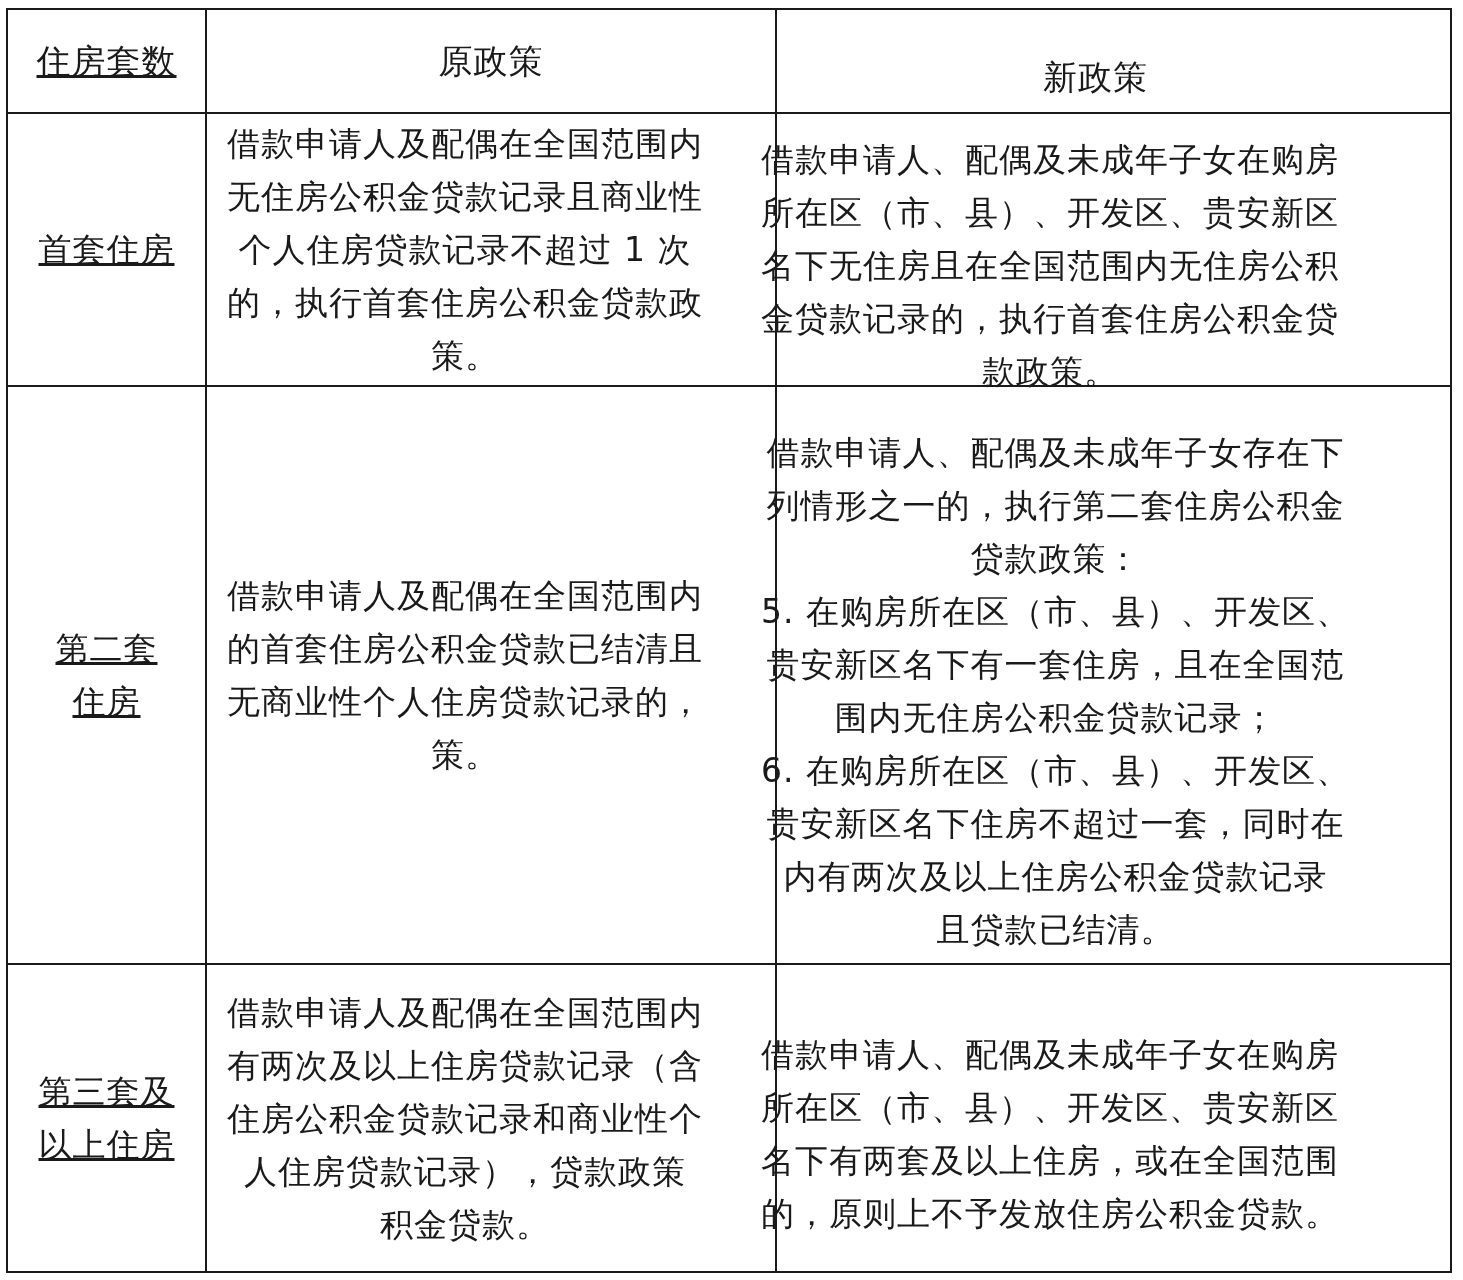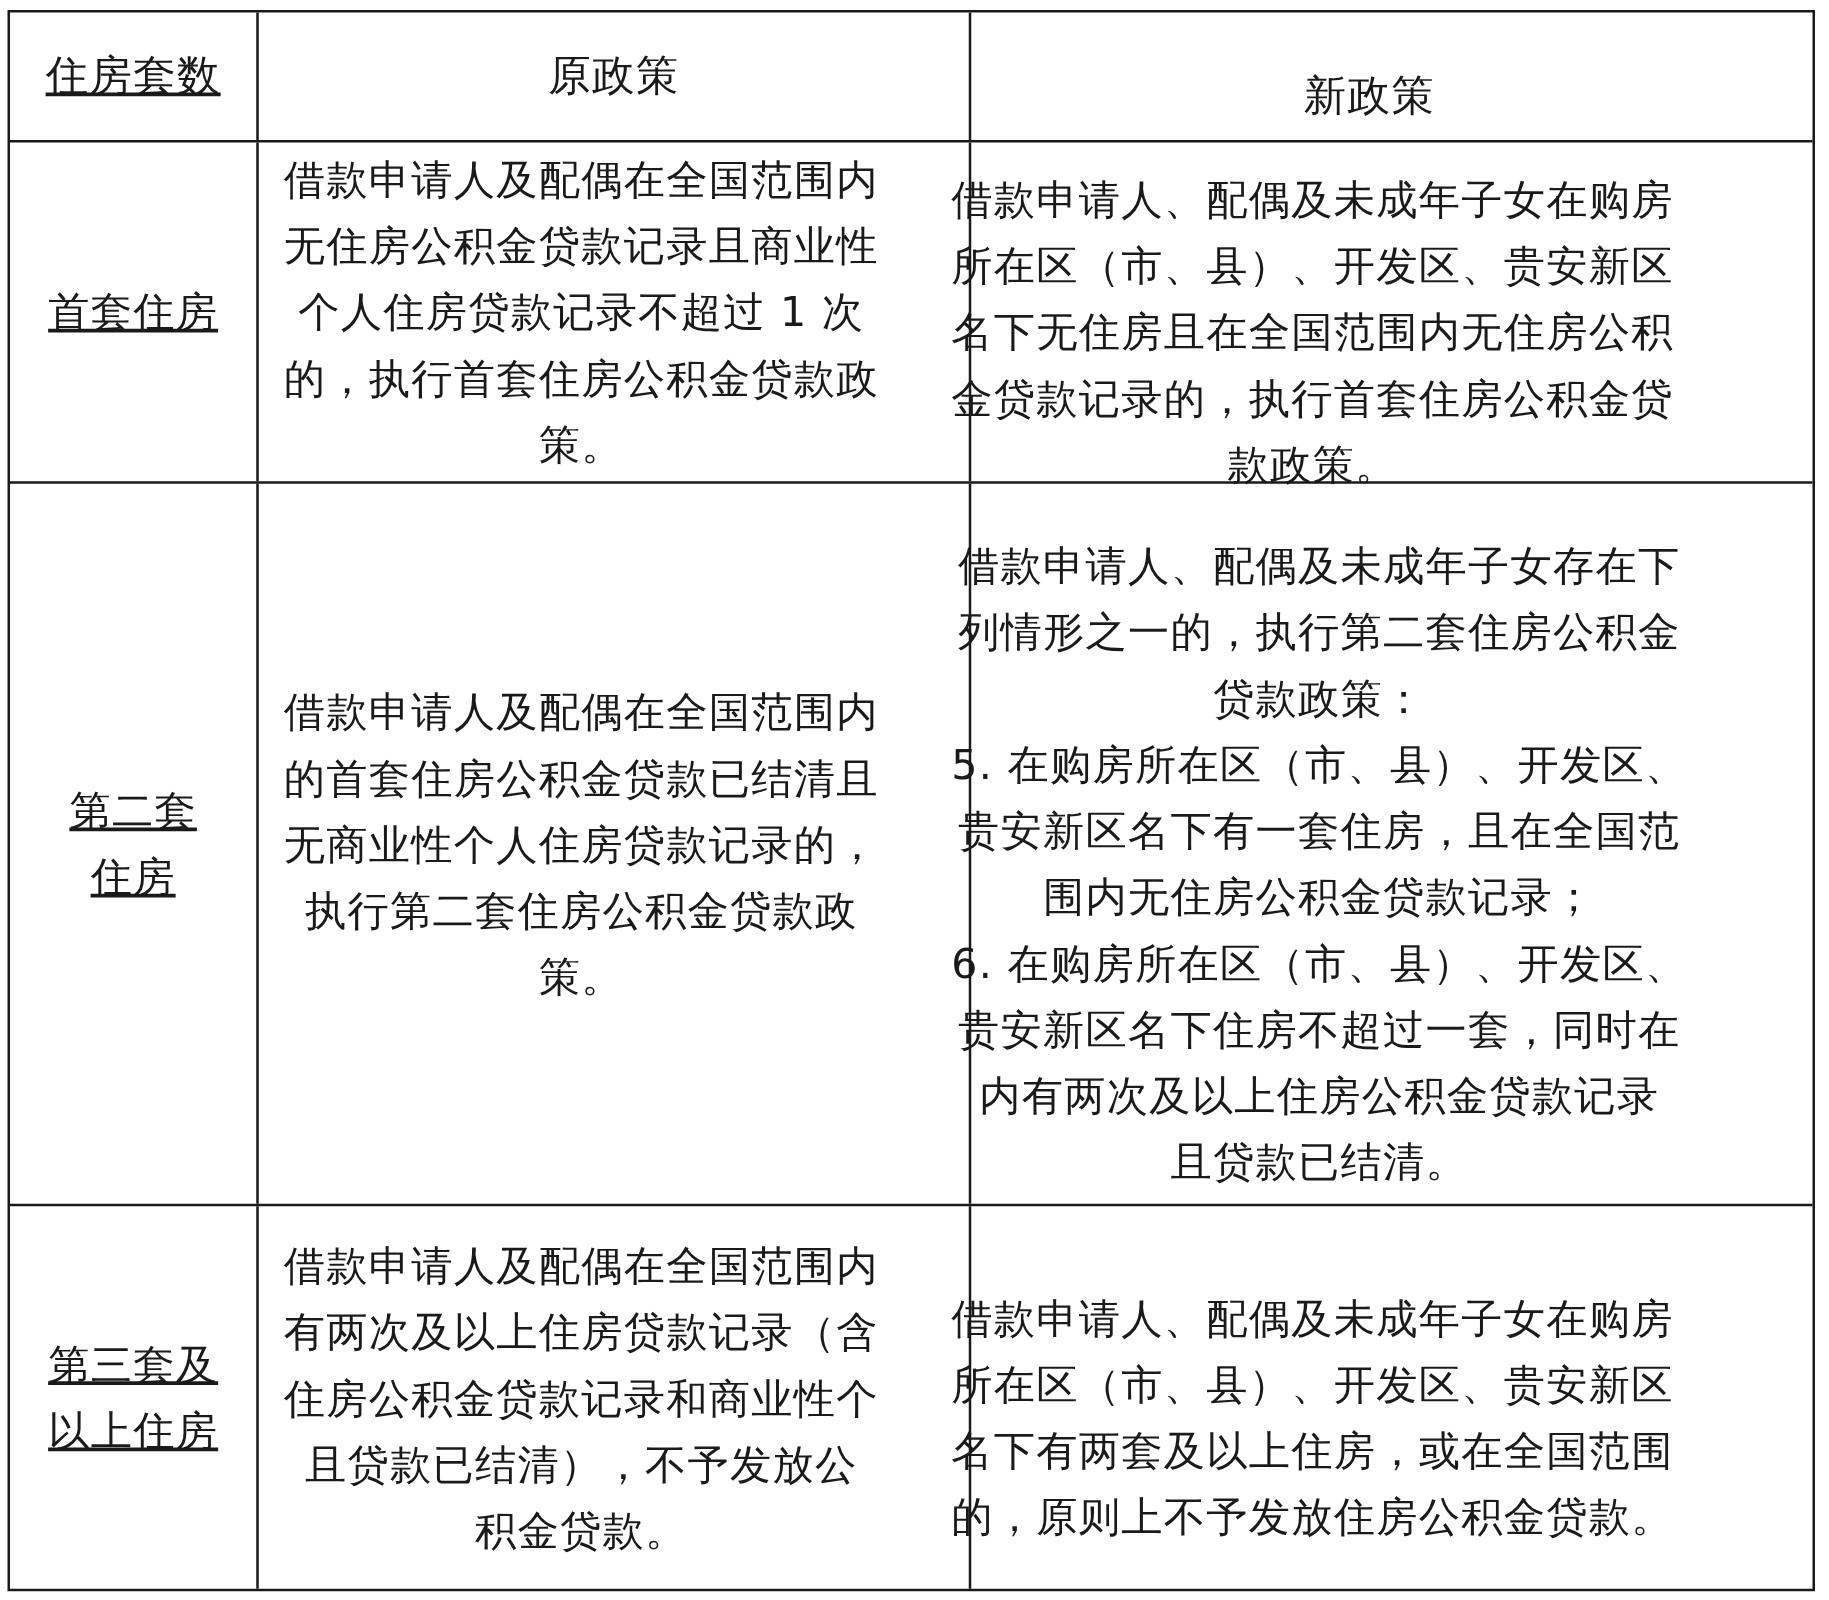--- a/index.html
+++ b/index.html
@@ -67,21 +67,20 @@
       <span class="txt">
         <span class="line">第二套</span>
         <span class="line">住房</span>
       </span>
     </div>
     <div class="cell c2">
       <span class="txt">
         <span class="line">借款申请人及配偶在全国范围内</span>
         <span class="line">的首套住房公积金贷款已结清且</span>
         <span class="line">无商业性个人住房贷款记录的，</span>
-        <span class="line">执行第二套住房公积金贷款政</span>
         <span class="line">策。</span>
       </span>
     </div>
     <div class="cell c3">
       <span class="txt">
         <span class="line">借款申请人、配偶及未成年子女存在下</span>
         <span class="line">列情形之一的，执行第二套住房公积金</span>
         <span class="line">贷款政策：</span>
         <span class="line">5. 在购房所在区（市、县）、开发区、</span>
         <span class="line">贵安新区名下有一套住房，且在全国范</span>
@@ -99,21 +98,21 @@
       <span class="txt">
         <span class="line">第三套及</span>
         <span class="line">以上住房</span>
       </span>
     </div>
     <div class="cell c2">
       <span class="txt">
         <span class="line">借款申请人及配偶在全国范围内</span>
         <span class="line">有两次及以上住房贷款记录（含</span>
         <span class="line">住房公积金贷款记录和商业性个</span>
-        <span class="line">且贷款已结清），不予发放公</span>
+        <span class="line">人住房贷款记录），贷款政策</span>
         <span class="line">积金贷款。</span>
       </span>
     </div>
     <div class="cell c3">
       <span class="txt">
         <span class="line">借款申请人、配偶及未成年子女在购房</span>
         <span class="line">所在区（市、县）、开发区、贵安新区</span>
         <span class="line">名下有两套及以上住房，或在全国范围</span>
         <span class="line">的，原则上不予发放住房公积金贷款。</span>
       </span>

